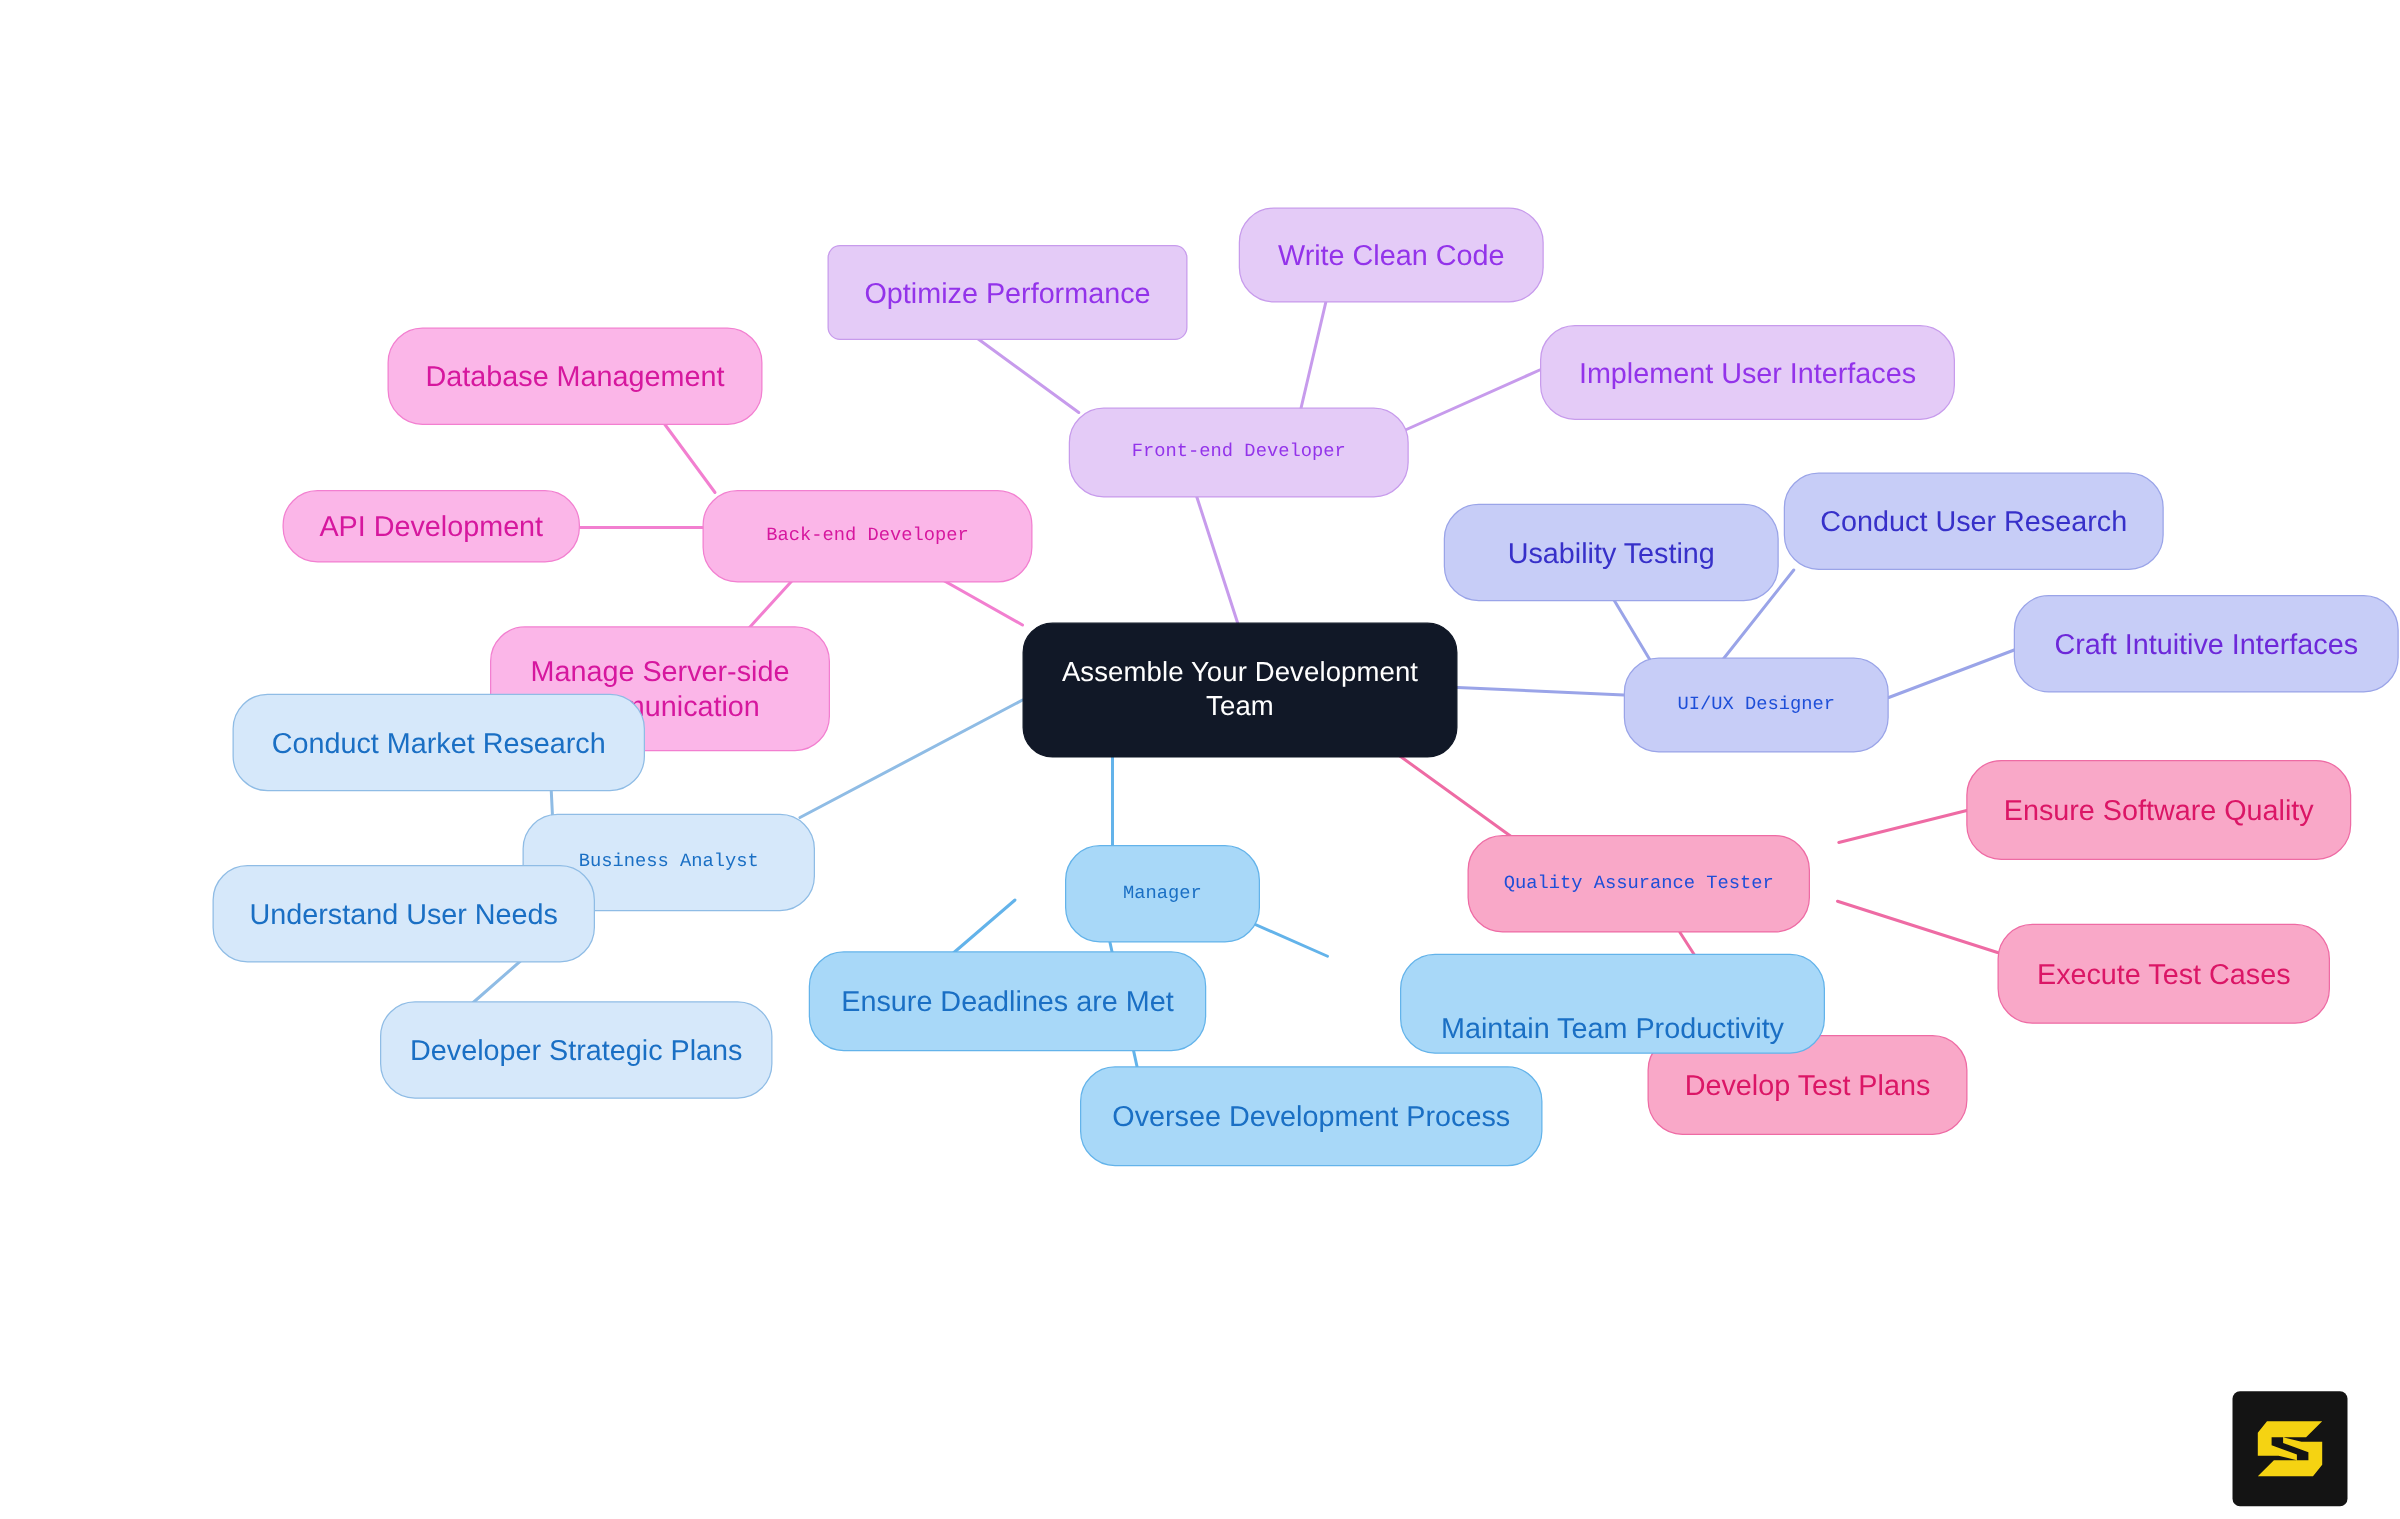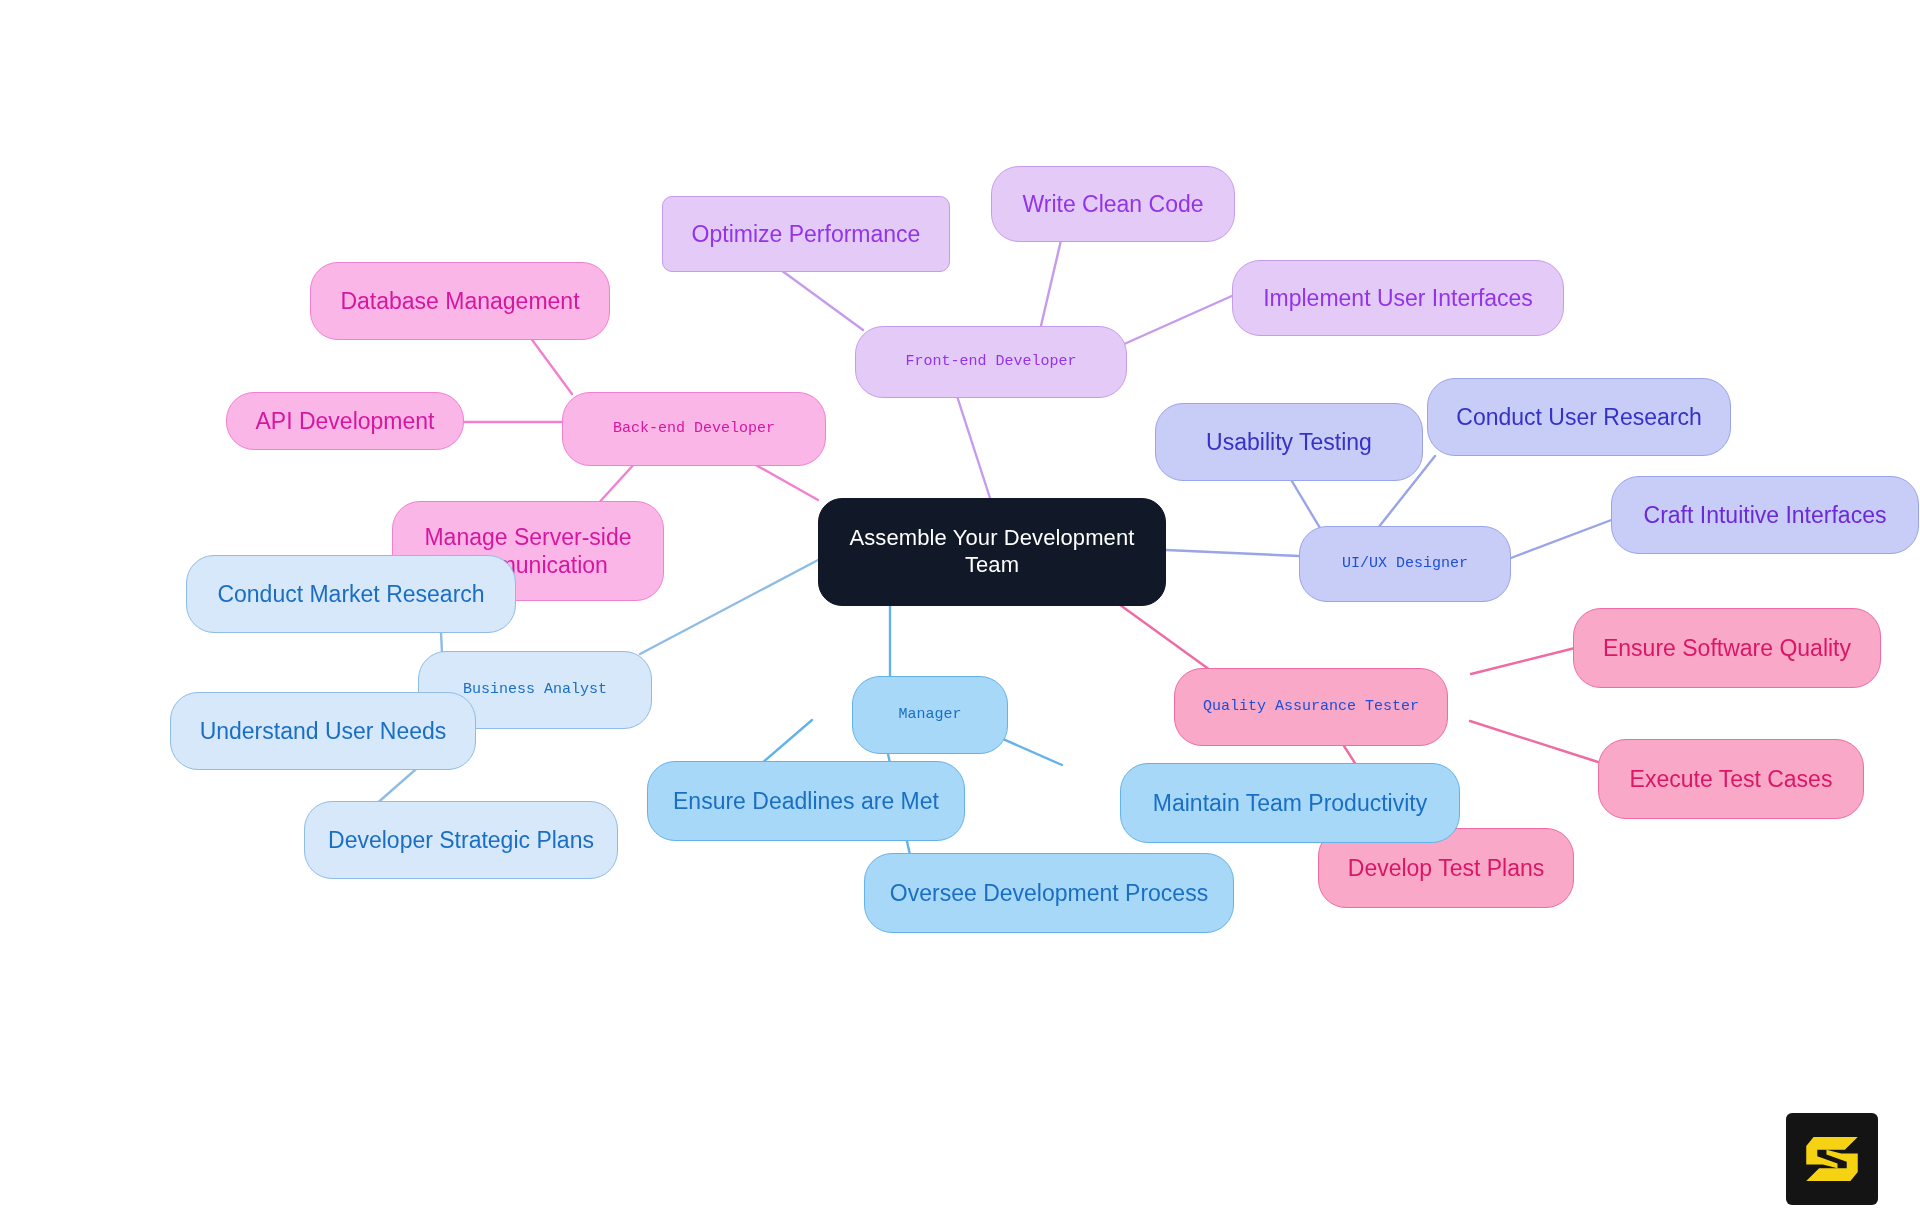--- a/index.html
+++ b/index.html
@@ -106,21 +106,21 @@
       <div class="node leaf" style="left: 1155px; top: 403px; width: 268px; height: 78px; background: rgb(199, 205, 247); border-color: rgb(154, 164, 232); color: rgb(55, 48, 201); text-align: right;"><span>Usability Testing</span></div>
       <div class="node leaf" style="left: 1427px; top: 378px; width: 304px; height: 78px; background: rgb(199, 205, 247); border-color: rgb(154, 164, 232); color: rgb(55, 48, 201);"><span>Conduct User Research</span></div>
       <div class="node leaf" style="left: 1611px; top: 476px; width: 308px; height: 78px; background: rgb(199, 205, 247); border-color: rgb(154, 164, 232); color: #6d28d9;"><span>Craft Intuitive Interfaces</span></div>
       <div class="node leaf" style="left: 1573px; top: 608px; width: 308px; height: 80px; background: rgb(249, 168, 200); border-color: rgb(238, 107, 164); color: rgb(219, 22, 102);"><span>Ensure Software Quality</span></div>
       <div class="node leaf" style="left: 1598px; top: 739px; width: 266px; height: 80px; background: rgb(249, 168, 200); border-color: rgb(238, 107, 164); color: rgb(219, 22, 102);"><span>Execute Test Cases</span></div>
       <div class="node leaf" style="left: 1318px; top: 828px; width: 256px; height: 80px; background: rgb(249, 168, 200); border-color: rgb(238, 107, 164); color: rgb(219, 22, 102);"><span>Develop Test Plans</span></div>
       <div class="node leaf" style="left: 186px; top: 555px; width: 330px; height: 78px; background: rgb(214, 232, 250); border-color: rgb(143, 188, 229); color: rgb(26, 111, 196);"><span>Conduct Market Research</span></div>
       <div class="node leaf" style="left: 170px; top: 692px; width: 306px; height: 78px; background: rgb(214, 232, 250); border-color: rgb(143, 188, 229); color: rgb(26, 111, 196);"><span>Understand User Needs</span></div>
       <div class="node leaf" style="left: 304px; top: 801px; width: 314px; height: 78px; background: rgb(214, 232, 250); border-color: rgb(143, 188, 229); color: rgb(26, 111, 196);"><span>Developer Strategic Plans</span></div>
       <div class="node leaf" style="left: 647px; top: 761px; width: 318px; height: 80px; background: rgb(168, 216, 248); border-color: rgb(99, 179, 234); color: rgb(26, 111, 196);"><span>Ensure Deadlines are Met</span></div>
-      <div class="node leaf" style="left: 1120px; top: 763px; width: 340px; height: 80px; background: rgb(168, 216, 248); border-color: rgb(99, 179, 234); color: rgb(26, 111, 196);"><span>Maintain Team Productivity</span></div>
+      <div class="node leaf" style="left: 1120px; top: 763px; width: 340px; height: 80px; background: rgb(168, 216, 248); border-color: rgb(99, 179, 234); color: rgb(26, 111, 196); align-items: flex-end;"><span>Maintain Team Productivity</span></div>
       <div class="node leaf" style="left: 864px; top: 853px; width: 370px; height: 80px; background: rgb(168, 216, 248); border-color: rgb(99, 179, 234); color: rgb(26, 111, 196);"><span>Oversee Development Process</span></div>
     </div>
   <div id="logo" style="left: 1786px; top: 1113px; width: 92px; height: 92px; background: rgb(20, 20, 20);">
     <svg viewBox="0 0 100 100" width="100%" height="100%">
       <path id="logo-path" d="M78 26 L64 40 L34 40 L34 47 L56 55 L56 60 L40 56 L22 56 L22 36 L30 26 Z
                M22 74 L36 60 L66 60 L66 53 L44 45 L44 40 L60 44 L78 44 L78 64 L70 74 Z" fill="#F5D312"></path>
     </svg>
   </div>
 </div>
 

